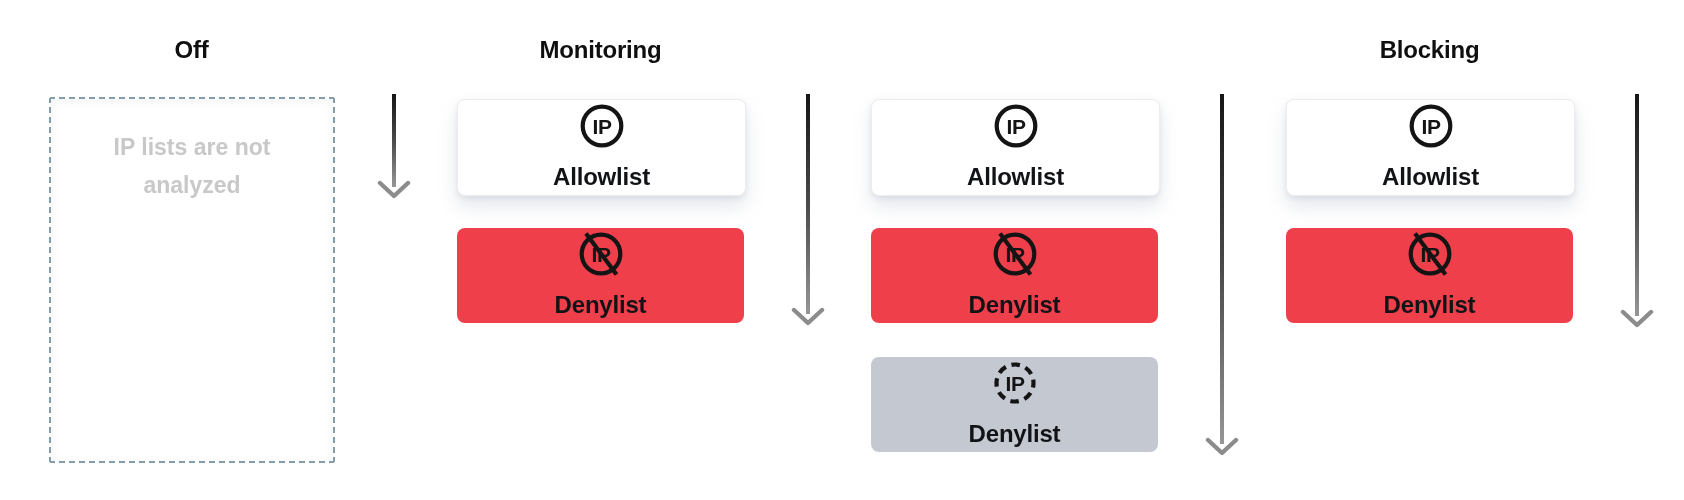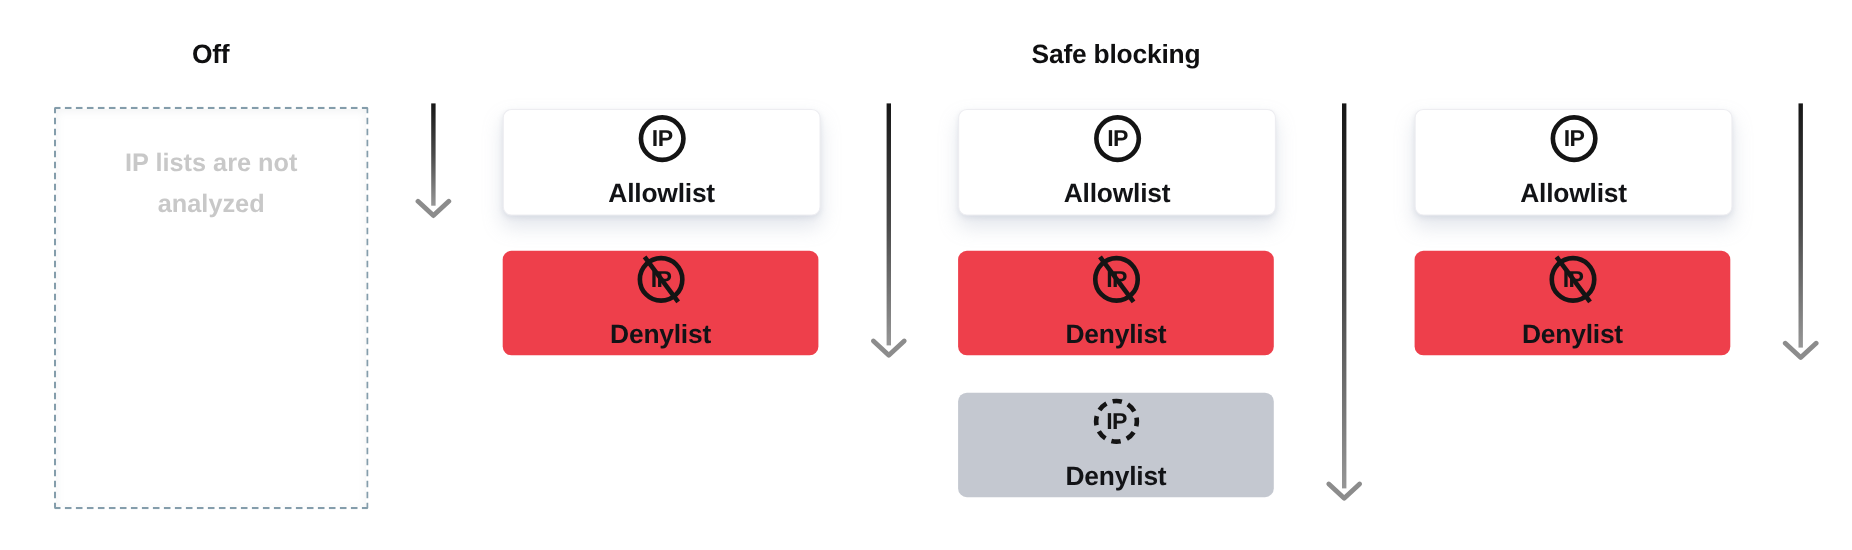--- a/index.html
+++ b/index.html
@@ -56,21 +56,22 @@
     background:linear-gradient(180deg,var(--arrow-dark,#161616) 0%,#4a4a4a 50%,var(--arrow-light,#969696) 100%);
   }
   .arrow-head{position:absolute;left:0;bottom:-3px;}
 </style>
 </head>
 <body>
 
 <div class="canvas">
 
   <div class="col-title t0">Off</div>
-  <div class="col-title t2">Safe blocking</div>
+  <div class="col-title t1">Monitoring</div>
+  <div class="col-title t3">Blocking</div>
 
   <div class="dashed-box"></div>
   <div class="empty-note">IP lists are not analyzed</div>
 
   <div class="arrow a1">
     <div class="arrow-line"></div>
     <svg class="arrow-head" width="36" height="19" viewBox="0 0 36 19">
       <path d="M4 3 L18 16 L32 3" fill="none" stroke="#8c8c8c" stroke-width="4.4" stroke-linecap="round" stroke-linejoin="round"></path>
     </svg>
   </div>

